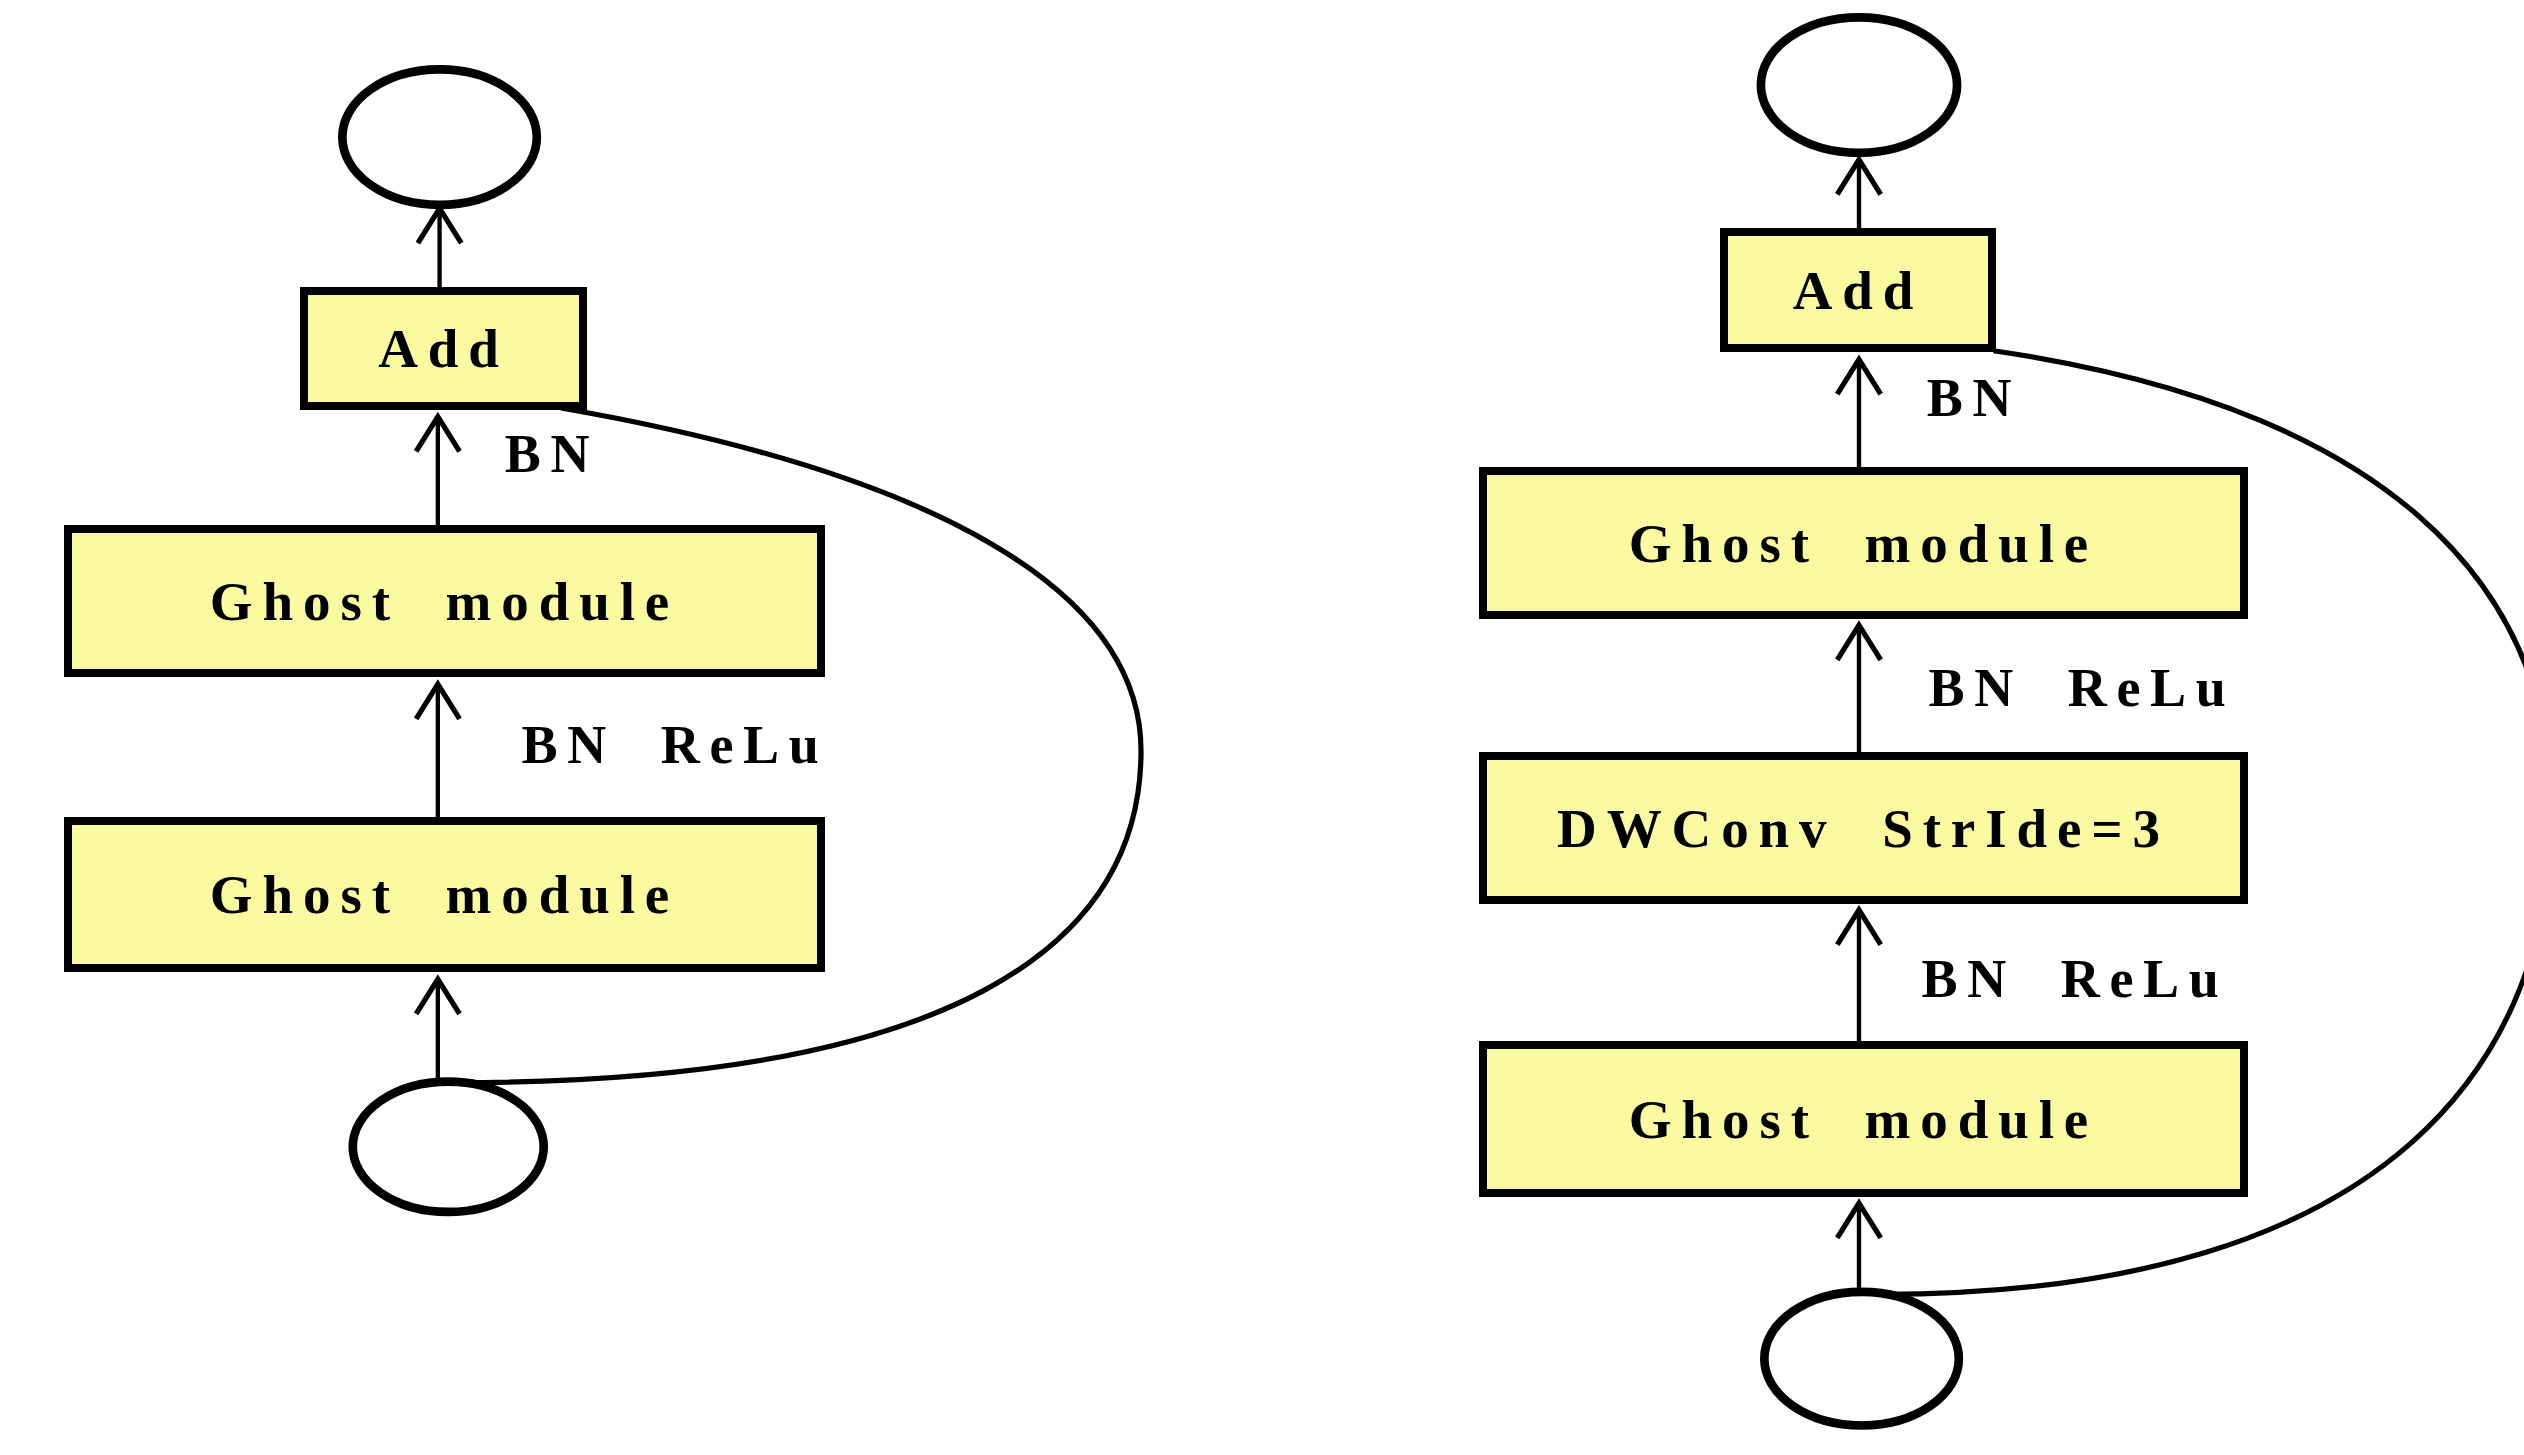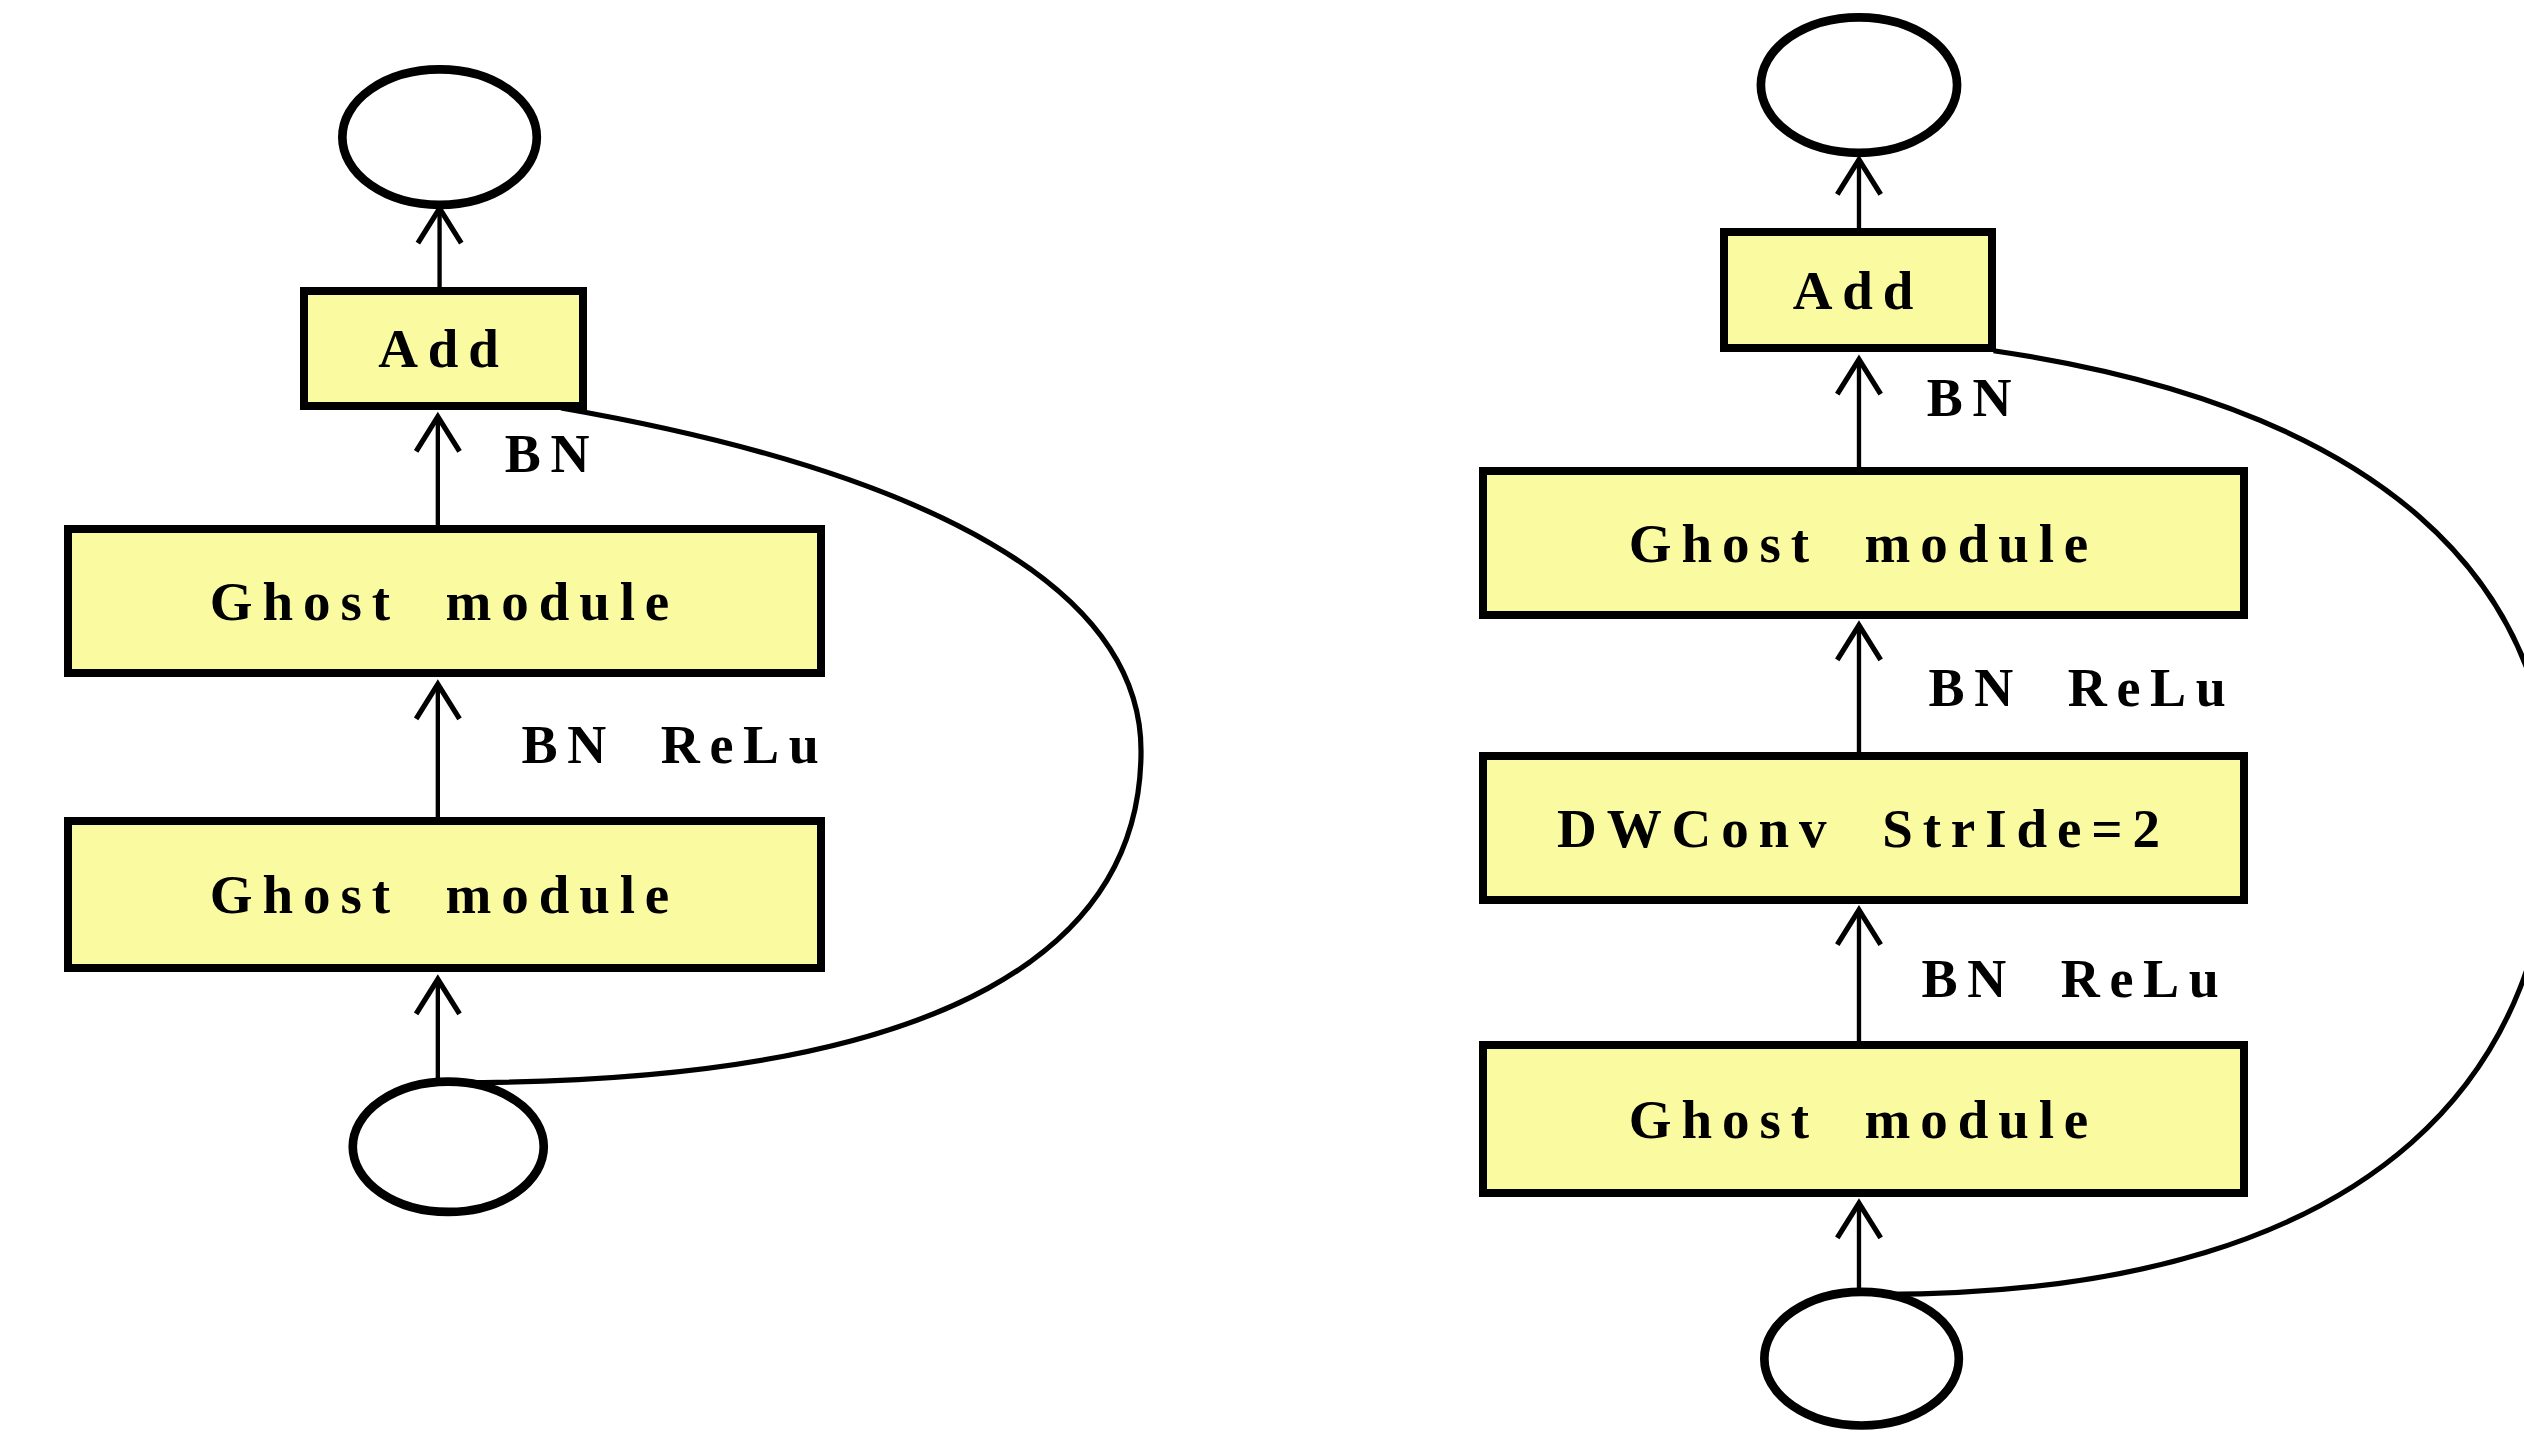--- a/index.html
+++ b/index.html
@@ -111,21 +111,21 @@
   <div class="node" style="left:24px; top:817px; width:761px; height:155px;">Ghost module</div>
 
   <div class="edge-label" style="left:512px; top:454px;">BN</div>
 
   <div class="edge-label" style="left:635px; top:745px;">BN ReLu</div>
 
   <div class="node" style="left:1680px; top:228px; width:276px; height:124px;">Add</div>
 
   <div class="node" style="left:1439px; top:467px; width:769px; height:152px;">Ghost module</div>
 
-  <div class="node" style="left:1439px; top:752px; width:769px; height:152px;">DWConv StrIde=2</div>
+  <div class="node" style="left:1439px; top:752px; width:769px; height:152px;">DWConv StrIde=3</div>
 
   <div class="node" style="left:1439px; top:1041px; width:769px; height:156px;">Ghost module</div>
 
   <div class="edge-label" style="left:1934px; top:398px;">BN</div>
 
   <div class="edge-label" style="left:2042px; top:688px;">BN ReLu</div>
 
   <div class="edge-label" style="left:2035px; top:979px;">BN ReLu</div>
 
 </div>

